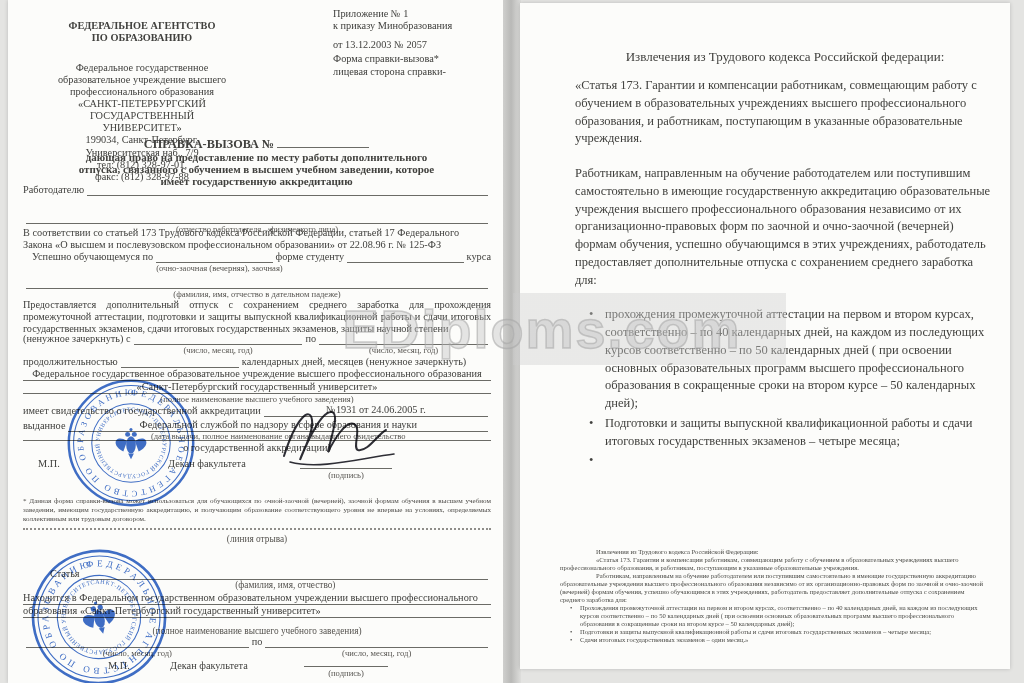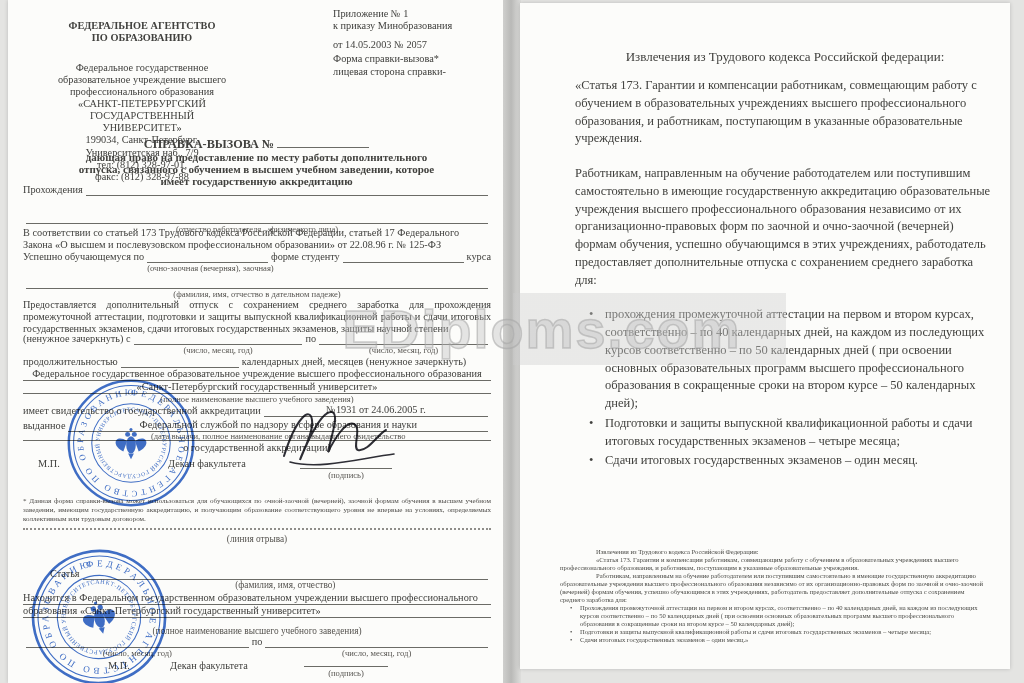--- a/index.html
+++ b/index.html
@@ -73,52 +73,52 @@
 УНИВЕРСИТЕТ»
 199034, Санкт-Петербург,
 Университетская наб., 7/9
 тел: (812) 328-97-01,
 факс: (812) 328-97-88</div>
   </div>
 
   <div class="abs" style="left:325px;top:8px;width:165px;">
     <div class="pre">Приложение № 1
 к приказу Минобразования</div>
-    <div style="margin-top:7px;">от 14.05.2003 № 2057</div>
+    <div style="margin-top:7px;">от 13.12.2003 № 2057</div>
     <div class="pre" style="margin-top:2px;">Форма справки-вызова*
 лицевая сторона справки-</div>
   </div>
 
   <div class="abs ctr" style="left:0;right:0;top:137px;font-size:12.2px;">
     <span class="b">СПРАВКА-ВЫЗОВА №</span>
     <span class="bl" style="display:inline-block;width:92px;border-bottom:1px solid #6b6b66;"></span>
   </div>
   <div class="abs ctr b pre" style="left:14px;right:14px;top:152px;font-size:11px;line-height:1.08;">дающая право на предоставление по месту работы дополнительного
 отпуска, связанного с обучением в высшем учебном заведении, которое
 имеет государственную аккредитацию</div>
 
   <div class="abs" style="left:15px;right:14px;top:184px;">
     <div class="row">
-      <span class="lbl">Прохождения</span>
+      <span class="lbl">Работодателю</span>
       <span class="fillwrap">
         <span class="fill-line"></span>
       </span>
     </div>
     <div class="row" style="margin-top:16px;">
       <span class="fillwrap">
         <span class="fill-line"></span>
         <span class="cap">(отчество работодателя – физического лица)</span>
       </span>
     </div>
   </div>
 
   <div class="abs pre" style="left:15px;right:14px;top:227px;">В соответствии со статьей 173 Трудового кодекса Российской Федерации, статьей 17 Федерального
 Закона «О высшем и послевузовском профессиональном образовании» от 22.08.96 г. № 125-ФЗ</div>
 
-  <div class="abs" style="left:15px;right:14px;top:251px;">
+  <div class="abs" style="left:24px;right:14px;top:251px;">
     <div class="row">
       <span class="lbl">Успешно обучающемуся по</span>
       <span class="fillwrap">
         <span class="fill-line"></span>
         <span class="cap">(очно-заочная (вечерняя), заочная)</span>
       </span>
       <span class="lbl">форме студенту</span>
       <span class="fillwrap">
         <span class="fill-line"></span>
       </span>
@@ -299,21 +299,20 @@
     <div class="blt">
       <span class="dot">•</span>
       <span>прохождения промежуточной аттестации на первом и втором курсах, соответственно – по 40 календарных дней, на каждом из последующих курсов соответственно – по 50 календарных дней ( при освоении основных образовательных программ высшего профессионального образования в сокращенные сроки на втором курсе – 50 календарных дней);</span>
     </div>
     <div class="blt">
       <span class="dot">•</span>
       <span>Подготовки и защиты выпускной квалификационной работы и сдачи итоговых  государственных экзаменов – четыре месяца;</span>
     </div>
     <div class="blt">
       <span class="dot">•</span>
-      <span>Сдачи итоговых государственных экзаменов – один месяц.</span>
     </div>
   </div>
 
   <div class="abs small-print" style="left:40px;width:424px;top:545px;">
     <p>Извлечения из Трудового кодекса Российской Федерации:</p>
     <p>«Статья 173. Гарантии и компенсации работникам, совмещающим работу с обучением в образовательных учреждениях высшего профессионального образования, и работникам, поступающим в указанные образовательные учреждения.</p>
     <p>Работникам, направленным на обучение работодателем или поступившим самостоятельно в имеющие государственную аккредитацию образовательные учреждения высшего профессионального образования независимо от их организационно-правовых форм по заочной и очно-заочной (вечерней) формам обучения, успешно обучающимся в этих учреждениях, работодатель предоставляет дополнительные отпуска с сохранением среднего заработка для:</p>
     <div class="sblt">
       <span class="dot">•</span>
       <span>Прохождения промежуточной аттестации на первом и втором курсах, соответственно – по 40 календарных дней, на каждом из последующих курсов соответственно – по 50 календарных дней ( при освоении основных образовательных программ высшего профессионального образования в сокращенные сроки на втором курсе – 50 календарных дней);</span>

